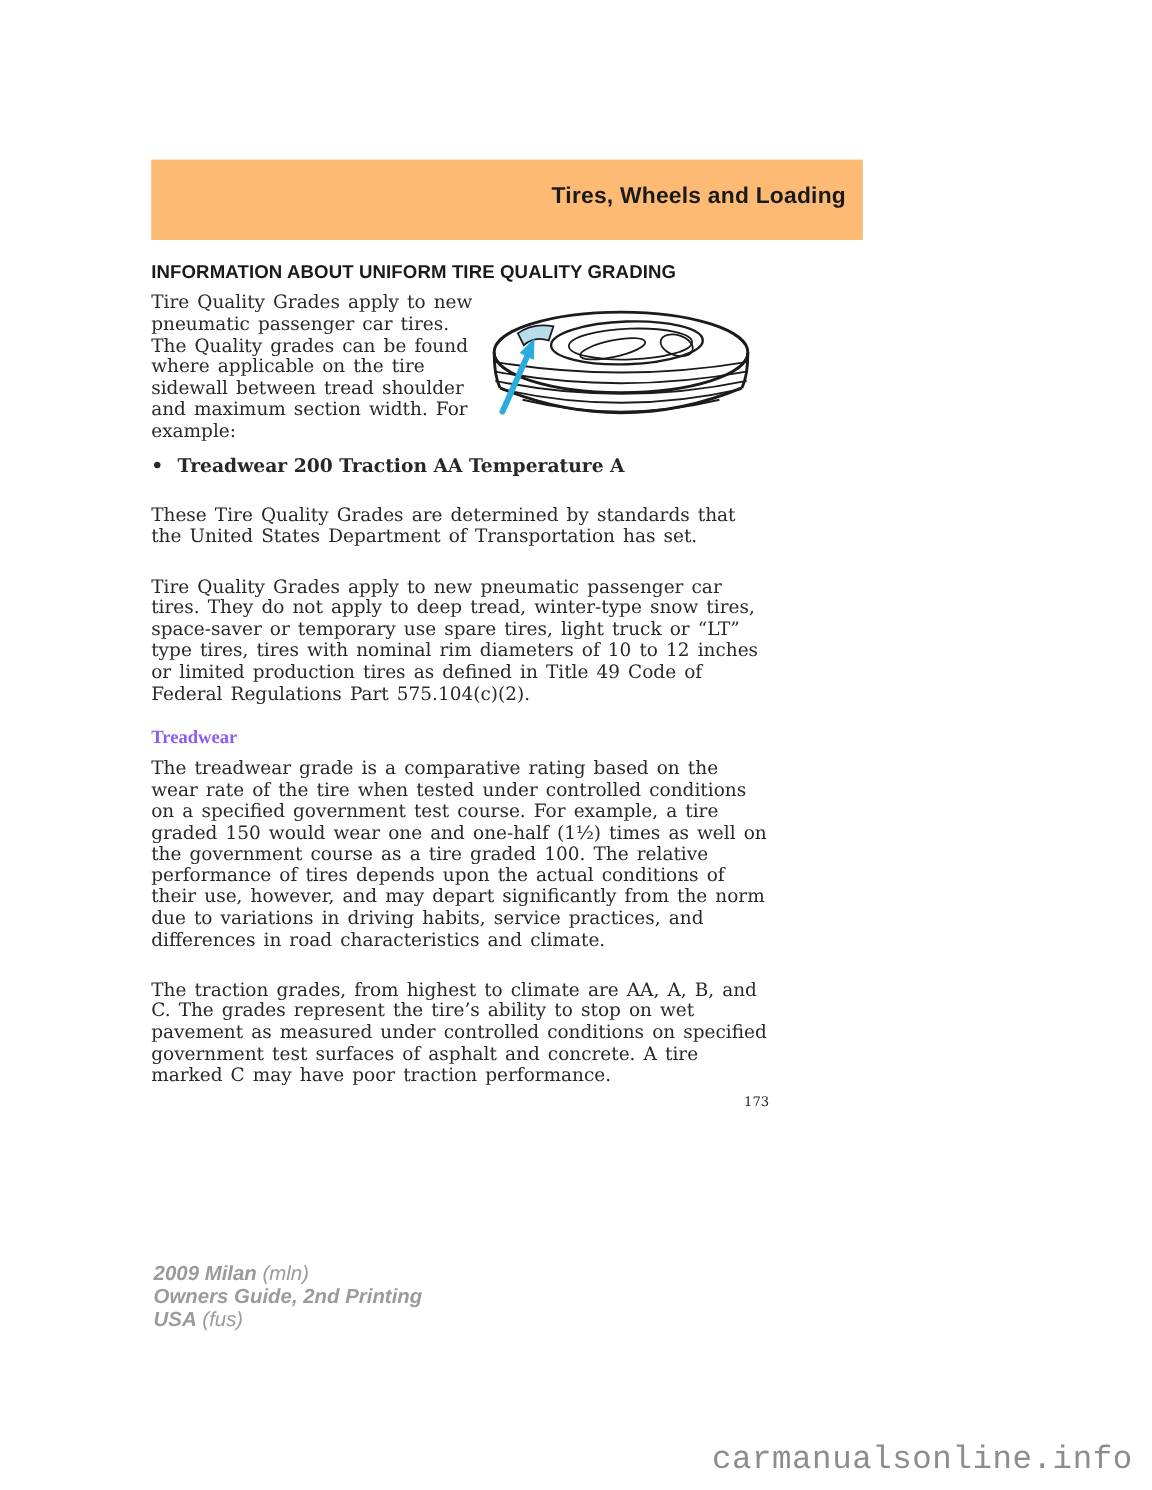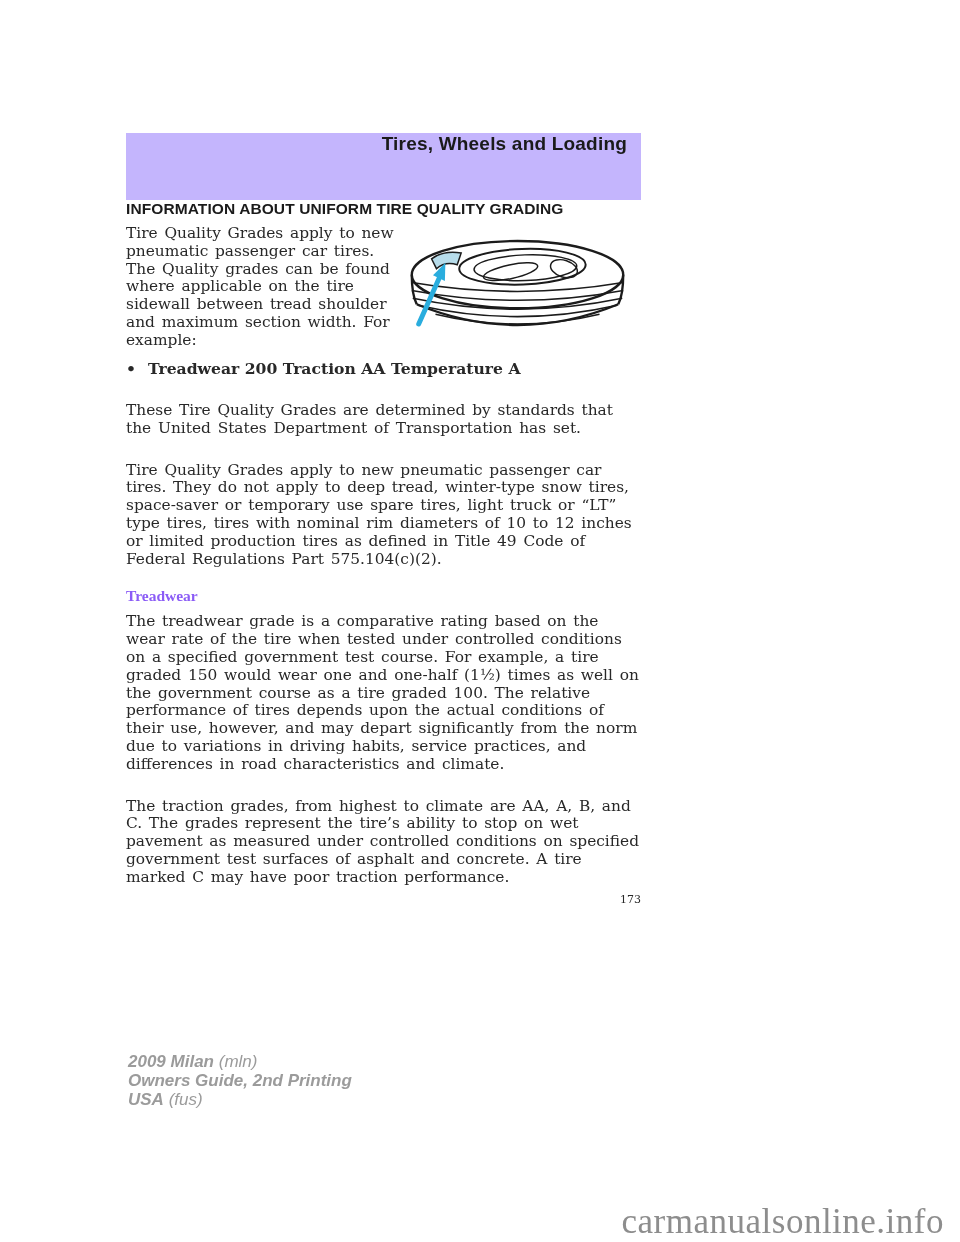--- a/index.html
+++ b/index.html
@@ -11,36 +11,36 @@
     overflow:hidden;
     font-family:"DejaVu Serif", serif;
     color:#282828;
   }
   .content {
     position:absolute;
     left:126px; top:133px;
     width:515px;
   }
   .chapter-banner {
-    width:515px; height:67px;
-    background:#c4b5fd;
+    width:593px; height:67px;
+    background:#fdba74;
     display:flex;
-    align-items:flex-start;
+    align-items:center;
     justify-content:flex-end;
     padding:0 14px 6px 0;
   }
   .chapter-banner span {
     font-family:"Liberation Sans", sans-serif;
     font-weight:bold;
     font-size:19px;
     color:#1a1a1a;
     letter-spacing:0.2px;
   }
   h1.section-title {
-    margin-top:0;
+    margin-top:19px;
     font-family:"Liberation Sans", sans-serif;
     font-weight:bold;
     font-size:15.5px;
     color:#1a1a1a;
     letter-spacing:0.1px;
     white-space:nowrap;
   }
   .body-text {
     font-size:15.4px;
     line-height:17.8px;
@@ -85,22 +85,22 @@
     font-family:"Liberation Sans", sans-serif;
     font-style:italic;
     font-size:17px;
     line-height:19px;
     color:#9b9b9b;
   }
   .doc-footer b { font-weight:bold; }
   .watermark {
     position:absolute;
     right:16px; top:1202px;
-    font-family:Liberation Serif, serif;
-    font-size:35px;
+    font-family:Liberation Mono, monospace;
+    font-size:27px;
     color:#8d8d8d;
     letter-spacing:0.5px;
   }
   svg .ln { fill:none; stroke:#1b1b1b; }
 </style>
 </head>
 <body>
 
 <div class="page">
 

